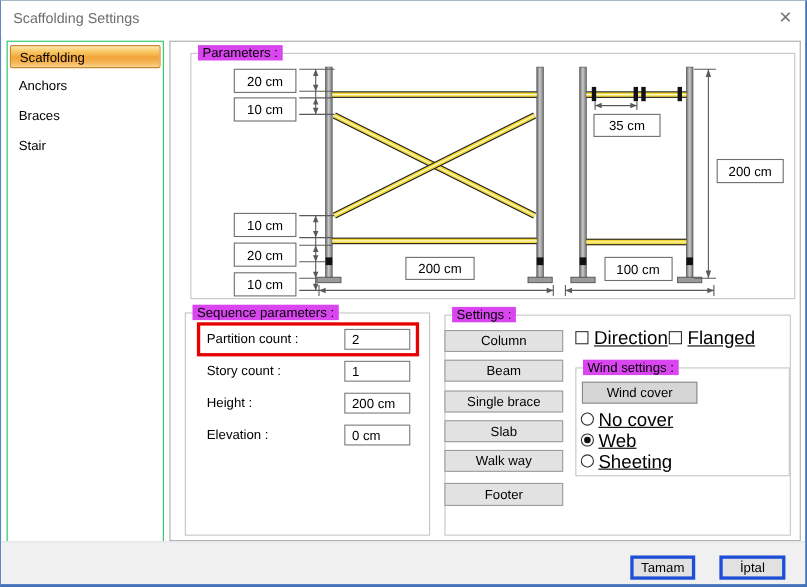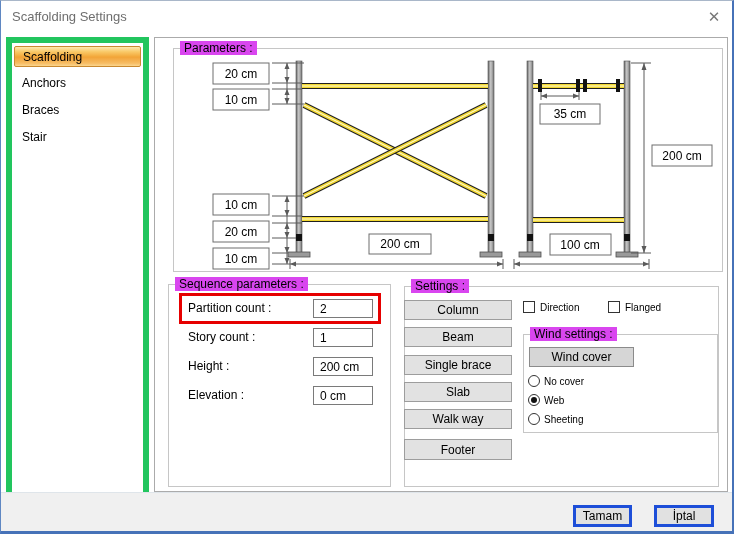--- a/index.html
+++ b/index.html
@@ -7,21 +7,21 @@
   .win {
     position:relative; width:734px; height:534px; background:#fff; overflow:hidden;
     border-top:1px solid #a9b7c9; border-left:1px solid #5f87c2;
     border-right:2px solid #4672b8; border-bottom:3px solid #4672b8;
   }
   .titlebar { position:absolute; left:0; top:0; width:100%; height:32px; background:#fff;padding-left:45px; }
   .title { position:absolute; left:11px; top:8px; font-size:13px; color:#6e6e6e; }
   .close-btn { position:absolute; left:698px; top:4px; width:30px; height:24px;
     text-align:center; line-height:24px; font-size:15px; color:#777; cursor:pointer; }
   .sidebar { position:absolute; left:5px; top:36px; width:143px; height:461px;
-    border:6px solid #22c55e; background:#fff; }
+    border:1px solid #22c55e; background:#fff; }
   .side-item { position:absolute; left:2px; right:2px; height:21px; line-height:21px;
     padding-left:8px; font-size:12px; color:#000; cursor:default; }
   .side-item.selected {
     background:linear-gradient(180deg,#fde8b0 0%,#f9c967 25%,#f3a93c 50%,#f2a53a 55%,#f7bc63 85%,#fbd68f 100%);
     border:1px solid #c9892f; border-radius:2px;
   }
   .main-panel { position:absolute; left:153px; top:36px; width:574px; height:455px;
     border:1px solid #ababab; background:#fff; }
   .groupbox { position:absolute; border:1px solid #c6c6c6; background:#fff; }
   .grouplabel { position:absolute; top:-8px; left:6px; background:#d946ef; padding:0 4px;
@@ -29,21 +29,21 @@
   .field-label { position:absolute; font-size:12px; color:#000; line-height:19px; }
   .textbox { position:absolute; width:60px; height:19px; border:1px solid #7a7a7a;
     background:#fff; font-family:"Liberation Sans",sans-serif; font-size:12px;
     padding:0 0 0 6px; color:#000; }
   .btn { position:absolute; background:#e2e2e2; border:1px solid #9d9d9d;
     font-family:"Liberation Sans",sans-serif; font-size:12px; color:#000;
     text-align:center; cursor:pointer; }
   .btn.wind { background:#d6d6d6; border:1px solid #8b8b8b; }
   .btn.dialog { background:#e1e1e1; border:3px solid #1d4ed8; }
   .checkbox { position:absolute; width:12px; height:12px; border:1px solid #333; background:#fff; }
-  .check-label, .radio-label { position:absolute; font-size:10px; color:#000; line-height:13px; }
+  .check-label, .radio-label { position:absolute; font-size:17px; color:#000; line-height:13px;text-decoration:underline; }
   .radio { position:absolute; width:12px; height:12px; border:1px solid #333;
     border-radius:50%; background:#fff; }
   .radio.checked::after { content:""; position:absolute; left:2px; top:2px; right:2px; bottom:2px;
     background:#111; border-radius:50%; }
   .red-highlight { position:absolute; left:178px; top:292px; width:202px; height:31px;
     border:3px solid #e60000; background:transparent; }
   .footerbar { position:absolute; left:0; top:491px; width:100%; height:40px;
     background:#f0f0f0; border-top:1px solid #dfe5ea; }
   .diagram-svg { position:absolute; left:172px; top:47px; }
   .dimtext { font-family:"Liberation Sans",sans-serif; font-size:12px; fill:#000; text-anchor:middle; }

